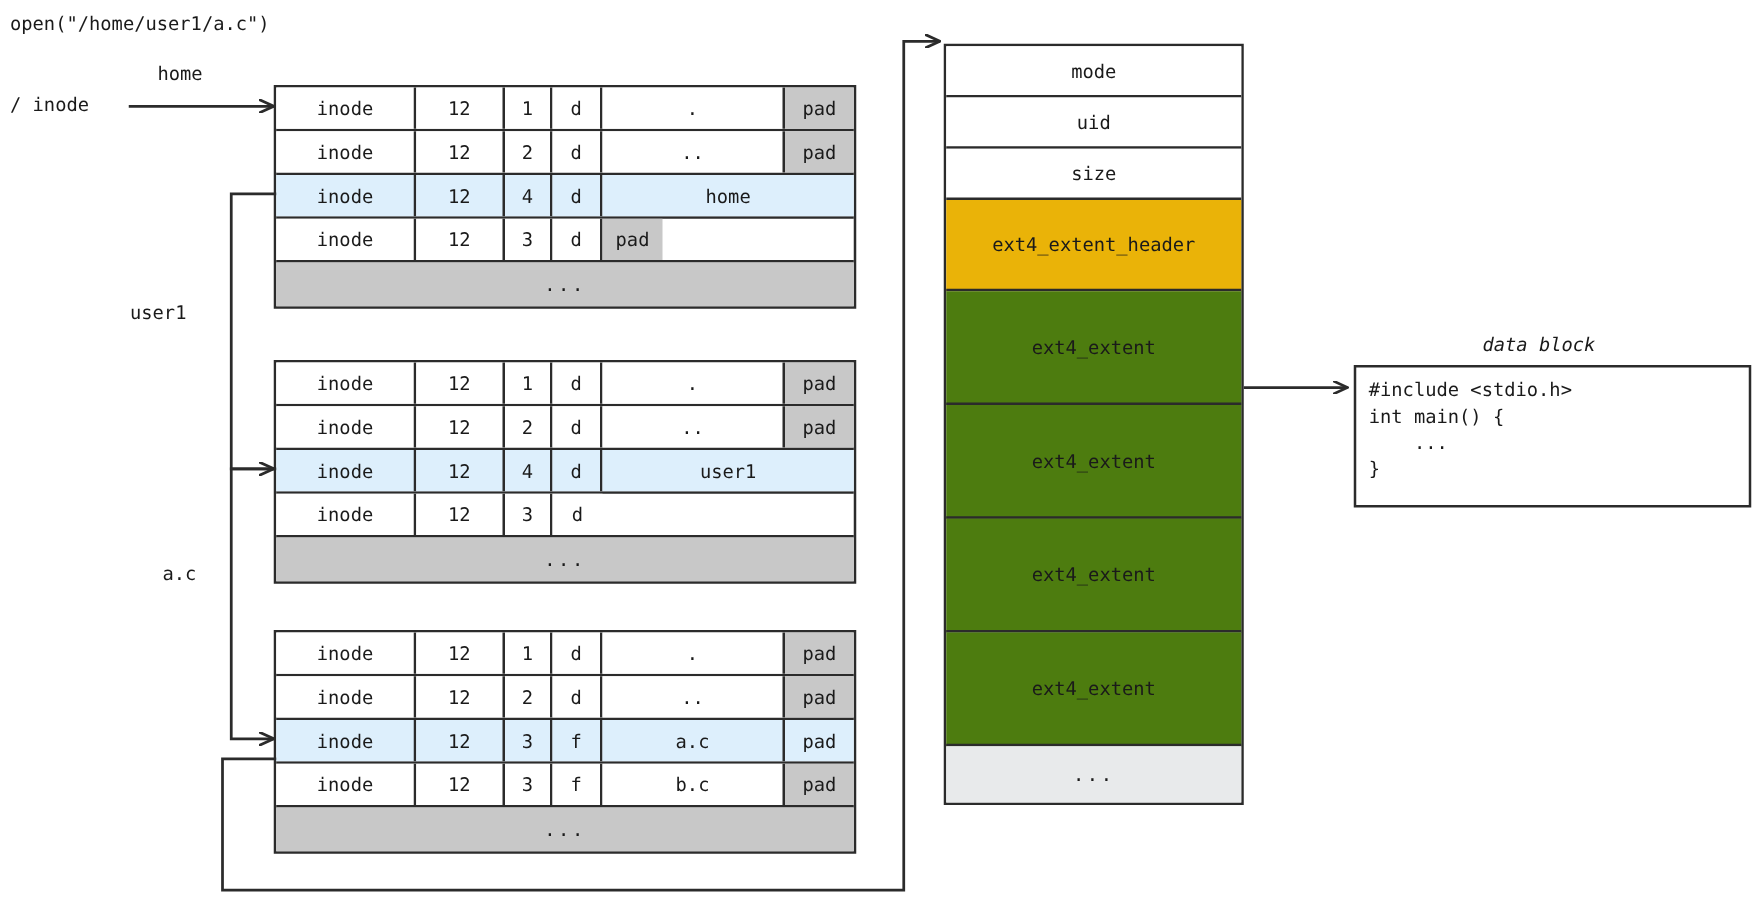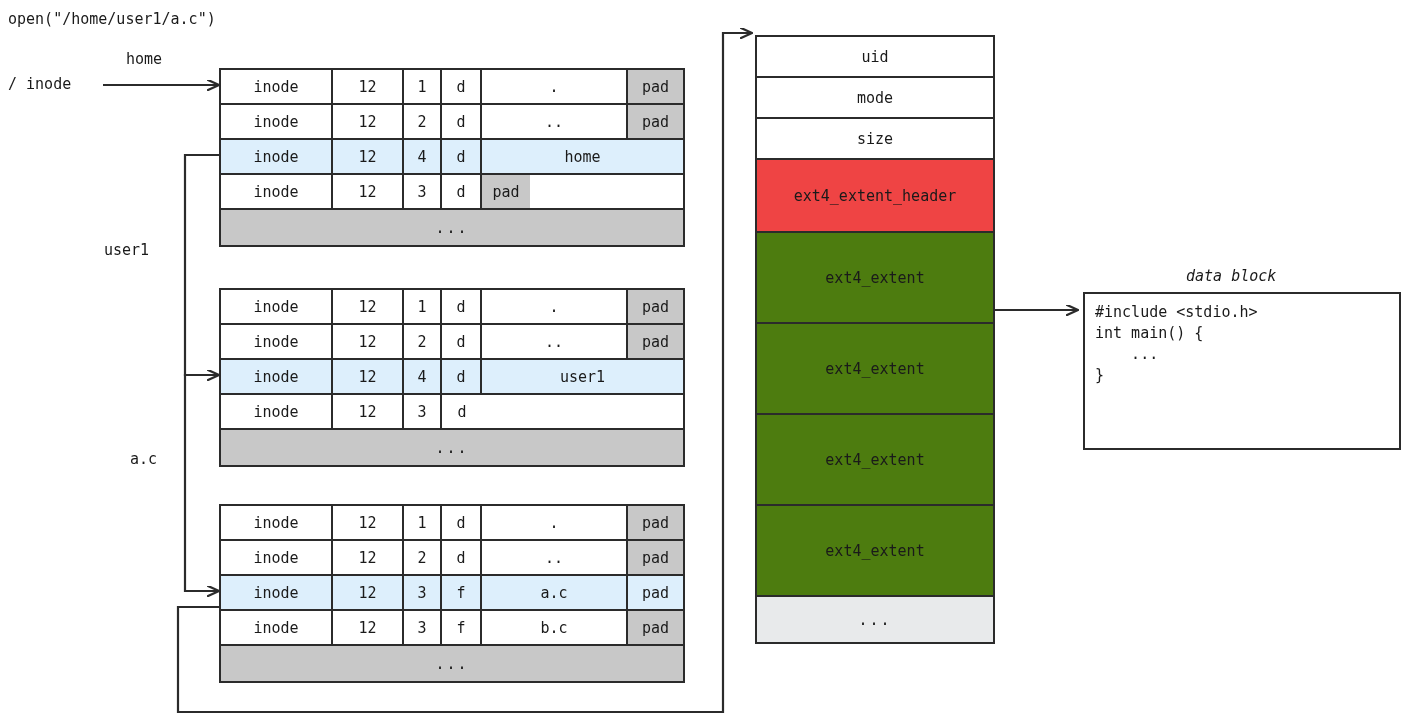--- a/index.html
+++ b/index.html
@@ -40,21 +40,21 @@
   
   .inodebox{position:absolute;border:2px solid #2b2b2b;box-sizing:border-box;}
   .inoderow{
     display:flex;align-items:center;justify-content:center;
     box-sizing:border-box;
     border-bottom:2px solid #2b2b2b;
     font-size:15px;background:#ffffff;white-space:pre;
   }
   .inoderow:last-child{border-bottom:none;}
   .f-mode,.f-uid,.f-size{height:41px;}
-  .f-hdr{height:73px;background:#ef4444;}
+  .f-hdr{height:73px;background:#eab308;}
   .f-ext{height:91px;background:#4d7c0f;}
   .f-ell{height:45px;background:#e8eaeb;letter-spacing:2px;}
   
   .datablock{
     position:absolute;border:2px solid #2b2b2b;box-sizing:border-box;
     background:#ffffff;
     font-size:15px;line-height:21px;white-space:pre;
     padding:8px 10px;
   }
   
@@ -194,28 +194,28 @@
       <div class="cell c-type">f</div>
       <div class="cell c-name">b.c</div>
       <div class="cell c-pad">pad</div>
     </div>
     <div class="row-ell">
       <div class="cell">...</div>
     </div>
   </div>
 
 <div class="inodebox" id="inodebox" style="left:755px;top:35px;width:240px;">
+    <div class="inoderow f-mode">mode</div>
     <div class="inoderow f-mode">uid</div>
-    <div class="inoderow f-mode">mode</div>
     <div class="inoderow f-mode">size</div>
     <div class="inoderow f-hdr">ext4_extent_header</div>
     <div class="inoderow f-ext">ext4_extent</div>
     <div class="inoderow f-ext">ext4_extent</div>
     <div class="inoderow f-ext">ext4_extent</div>
     <div class="inoderow f-ext">ext4_extent</div>
     <div class="inoderow f-ell">...</div>
   </div>
 
 <div class="abs txt" style="left:1186px;top:269px;font-style:italic;">data block</div>
-<div class="datablock" style="left:1083px;top:292px;width:318px;height:158px;">#include &lt;stdio.h&gt;
+<div class="datablock" style="left:1083px;top:292px;width:318px;height:114px;">#include &lt;stdio.h&gt;
 int main() {
     ...
 }</div>
 
 </body></html>

